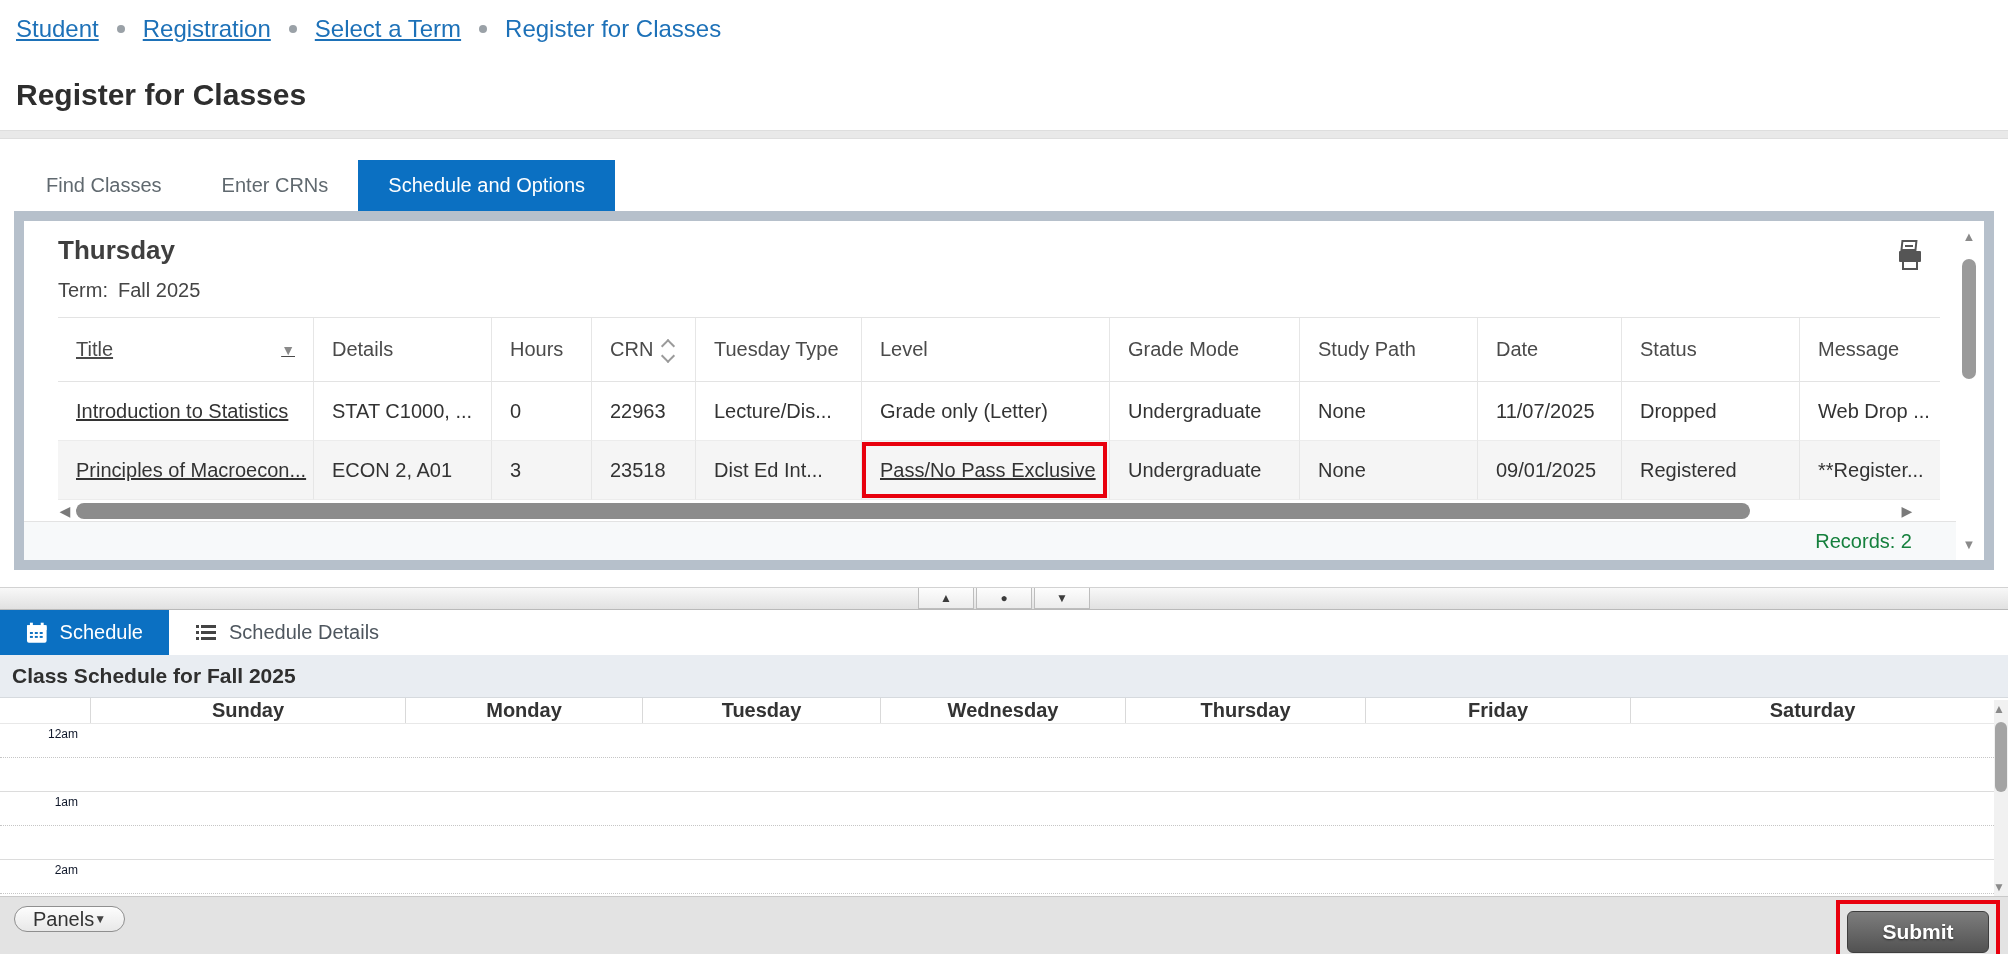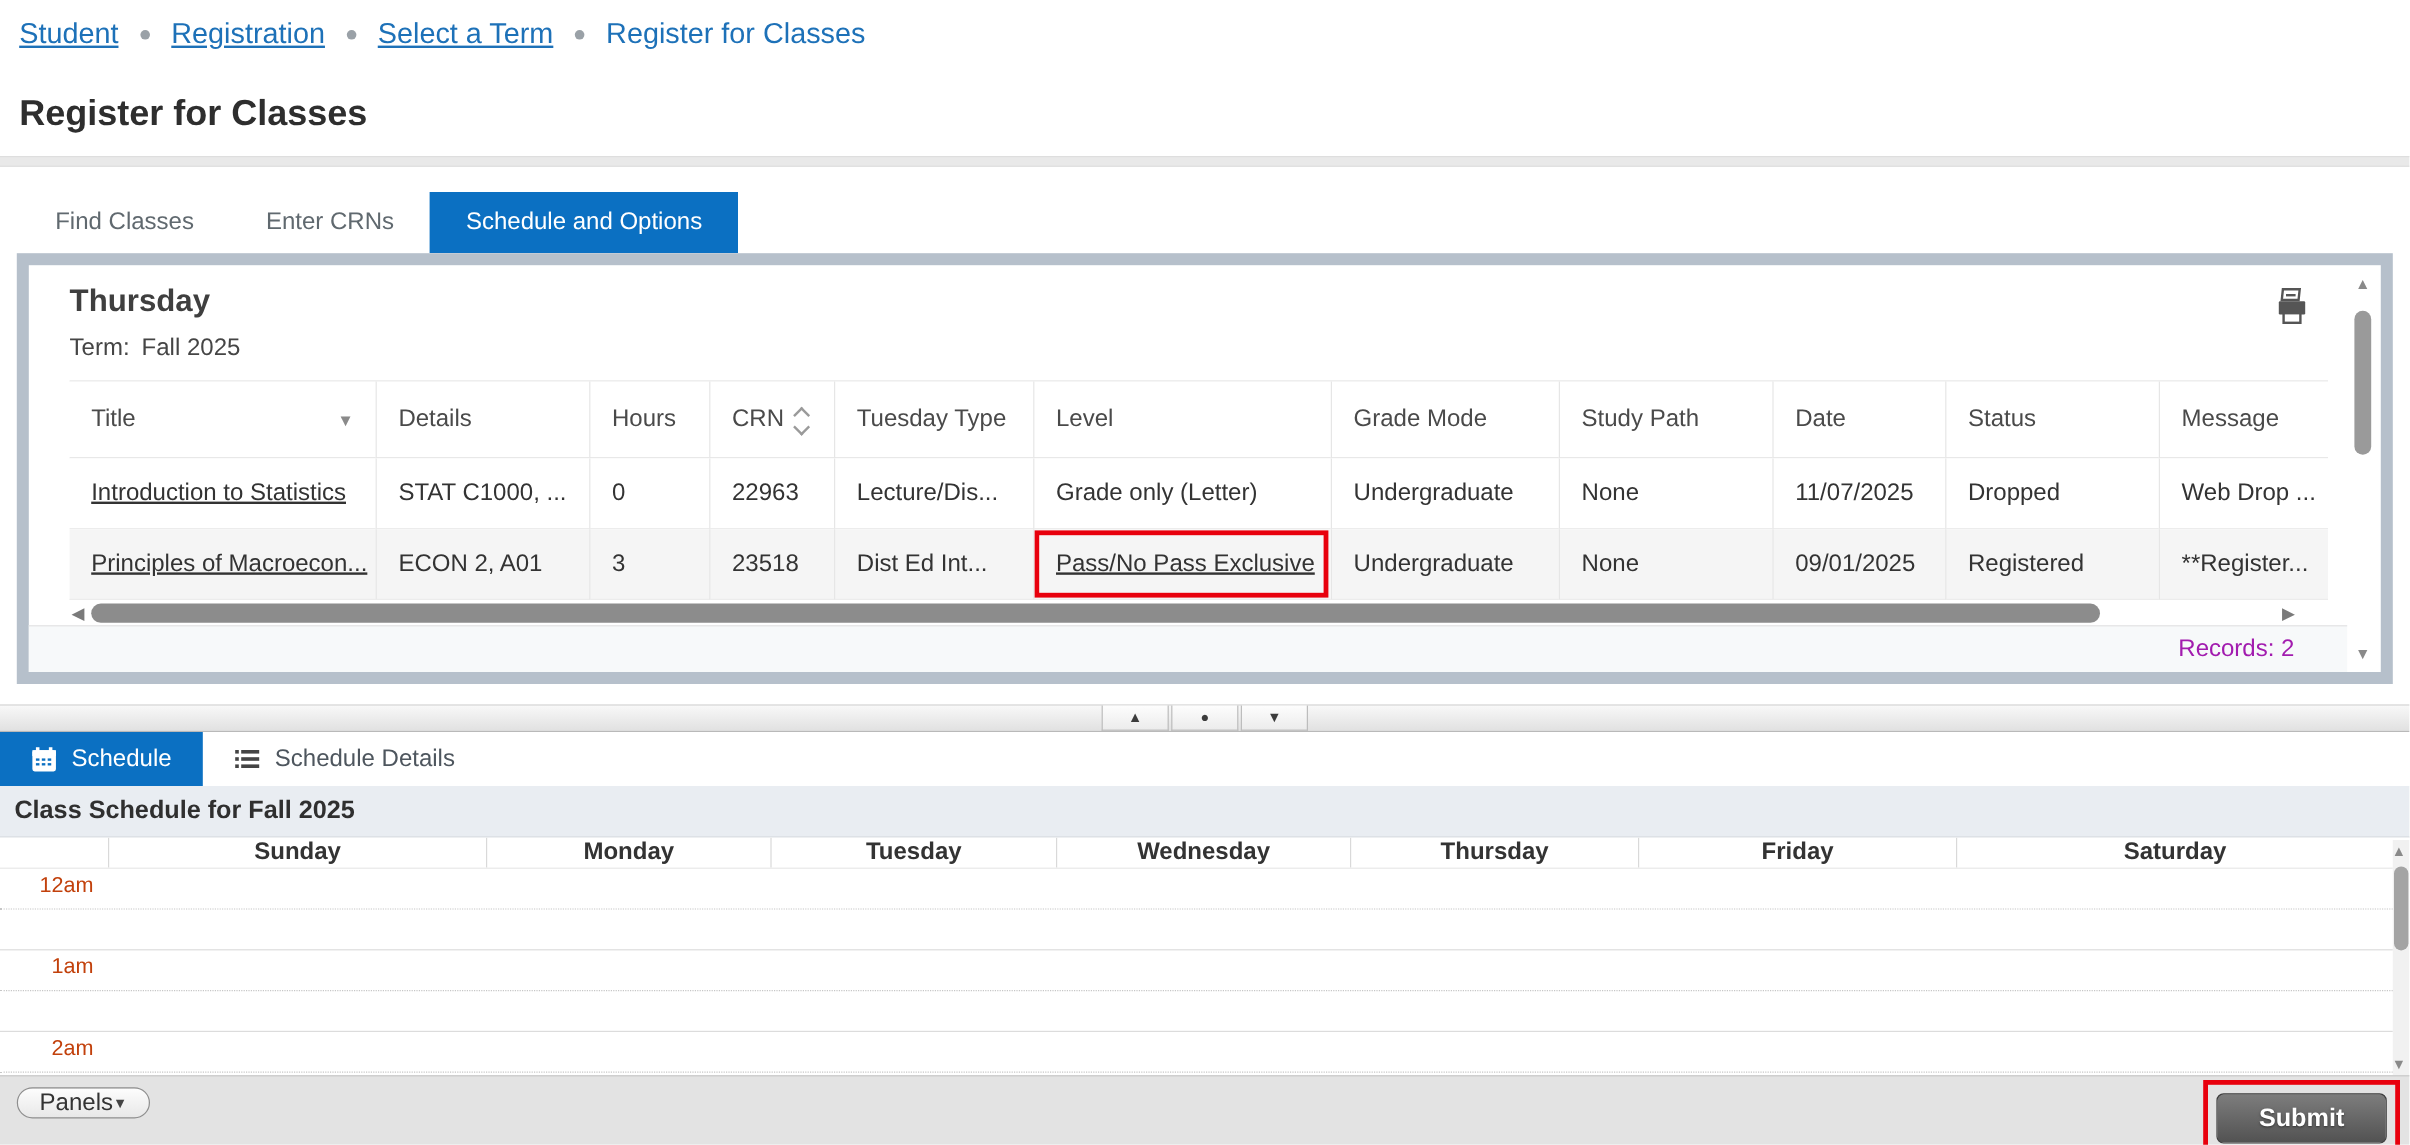--- a/index.html
+++ b/index.html
@@ -60,41 +60,41 @@
   .st-cell {
     display:flex; align-items:center; padding:0 18px;
     border-left:1px solid #e6e6e6; overflow:hidden; white-space:nowrap;
   }
   .st-cell:nth-child(11n+1) { border-left:none; }
   .st-head { height:64px; color:#4a4a4a; border-bottom:1px solid #e3e3e3; background:#fff; }
   .st-head.sortable { cursor:pointer; }
   .row0 .st-cell { height:59px; background:#fff; border-bottom:1px solid #ececec; }
   .row1 .st-cell { height:59px; background:#f5f5f5; border-bottom:1px solid #ececec; }
   .cell-link { color:#333; text-decoration:underline; cursor:pointer; }
-  .col-title-head { justify-content:space-between; }
+  .col-title-head { justify-content:space-between;text-decoration:underline; }
   .caret-down-sm { font-size:14px; color:#8a8a8a; }
   .sort-stack { display:flex; flex-direction:column; margin-left:10px; gap:2px; }
   .chev { width:10px; height:10px; border:solid #9a9a9a; border-width:2px 2px 0 0; }
   .chev.up { transform:rotate(-45deg); margin-top:3px; }
   .chev.down { transform:rotate(135deg); margin-top:-2px; }
   .grade-cell-rel { position:relative; }
   .grade-highlight { position:absolute; top:1px; bottom:1px; left:0; right:2px; border:4px solid #e8000d; pointer-events:none; }
 
   
   .hscroll { position:absolute; top:280px; left:30px; right:66px; height:20px; display:flex; align-items:center; }
   .hscroll .arrow { color:#7a7a7a; font-size:14px; width:22px; text-align:center; cursor:pointer; }
   .hscroll-track { flex:1; height:16px; position:relative; }
   .hscroll-thumb { position:absolute; left:0; top:0; height:16px; width:92%; background:#8c8c8c; border-radius:8px; cursor:pointer; }
 
   
   .records-row {
     position:absolute; left:0; right:28px; top:300px; height:39px;
     background:#f7f9fa; border-top:1px solid #e3e3e3;
     display:flex; align-items:center; justify-content:flex-end; padding-right:44px;
-    font-size:20px; color:#a21caf;
+    font-size:20px; color:#15803d;
   }
 
   
   .panel-vscroll { position:absolute; top:2px; bottom:2px; right:4px; width:22px; }
   .panel-vscroll .arrow { position:absolute; left:0; width:100%; text-align:center; color:#8a8a8a; font-size:13px; cursor:pointer; }
   .panel-vscroll .arrow.up { top:6px; }
   .panel-vscroll .arrow.down { bottom:6px; }
   .panel-vscroll .thumb { position:absolute; top:36px; left:4px; width:14px; height:120px; background:#9a9a9a; border-radius:7px; cursor:pointer; }
 
   
@@ -128,21 +128,21 @@
   
   .cal { position:absolute; top:698px; left:0; right:0; bottom:58px; background:#fff; overflow:hidden; }
   .cal-head {
     position:absolute; top:0; left:0; right:14px; height:25px;
     display:grid; grid-template-columns:90px 315px 237px 238px 245px 240px 265px 1fr;
   }
   .cal-day { font-size:20px; font-weight:bold; color:#333; text-align:center; border-left:1px solid #d9d9d9; line-height:24px; }
   .cal-gutter-head { border-left:none; }
   .hour-line { position:absolute; left:0; right:14px; height:0; border-top:1px solid #dcdcdc; }
   .half-line { position:absolute; left:0; right:14px; height:0; border-top:1px dotted #c6c6c6; }
-  .time-label { position:absolute; width:78px; text-align:right; font-size:18px; color:#c2410c; }
+  .time-label { position:absolute; width:78px; text-align:right; font-size:12px; color:#0f172a; }
 
   .cal-vscroll { position:absolute; top:2px; bottom:0; right:0; width:14px; background:#f1f1f1; }
   .cal-vscroll .arrow { position:absolute; left:-2px; width:100%; text-align:center; color:#8a8a8a; font-size:12px; cursor:pointer; }
   .cal-vscroll .arrow.up { top:2px; }
   .cal-vscroll .arrow.down { bottom:2px; }
   .cal-vscroll .thumb { position:absolute; top:22px; left:1px; width:12px; height:70px; background:#a4a4a4; border-radius:6px; cursor:pointer; }
 
   
   .bottom-bar {
     position:absolute; bottom:0; left:0; right:0; height:58px;

